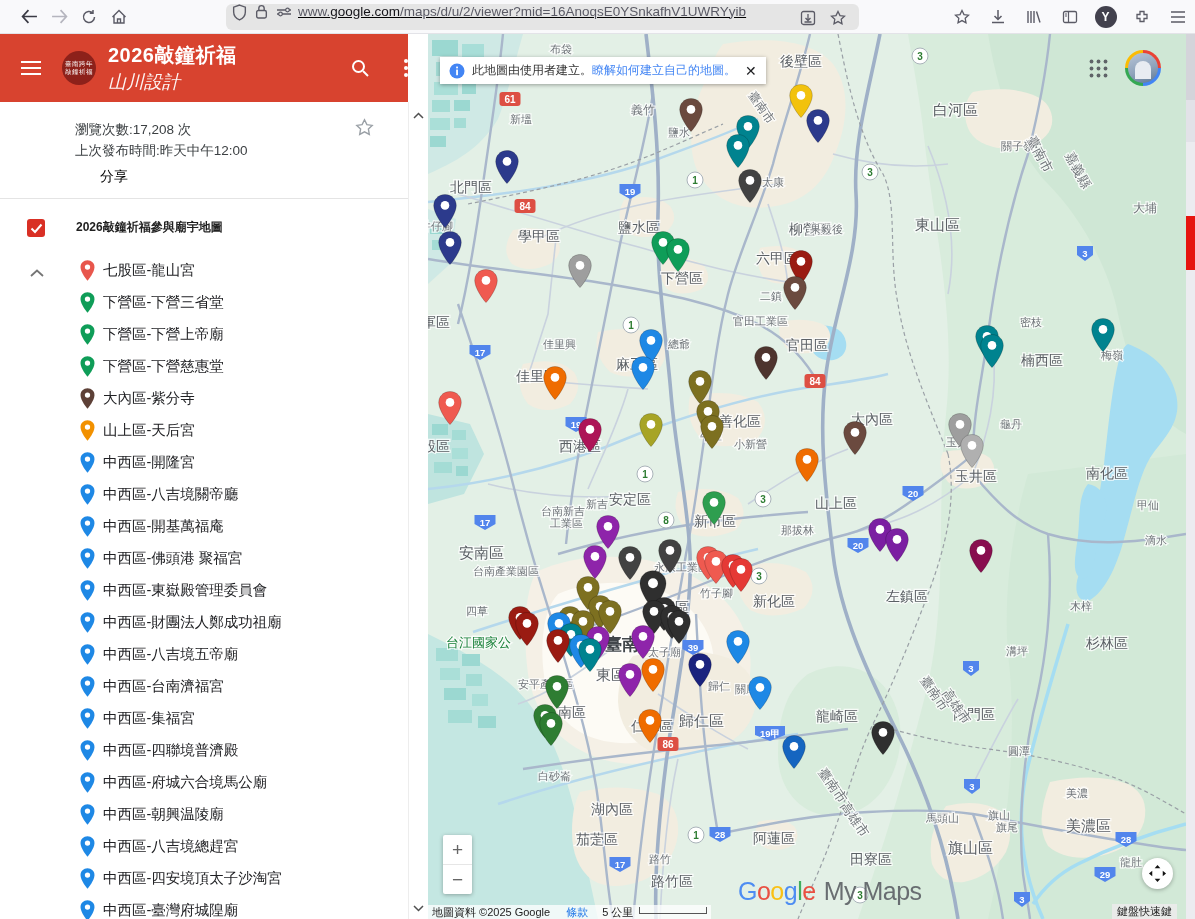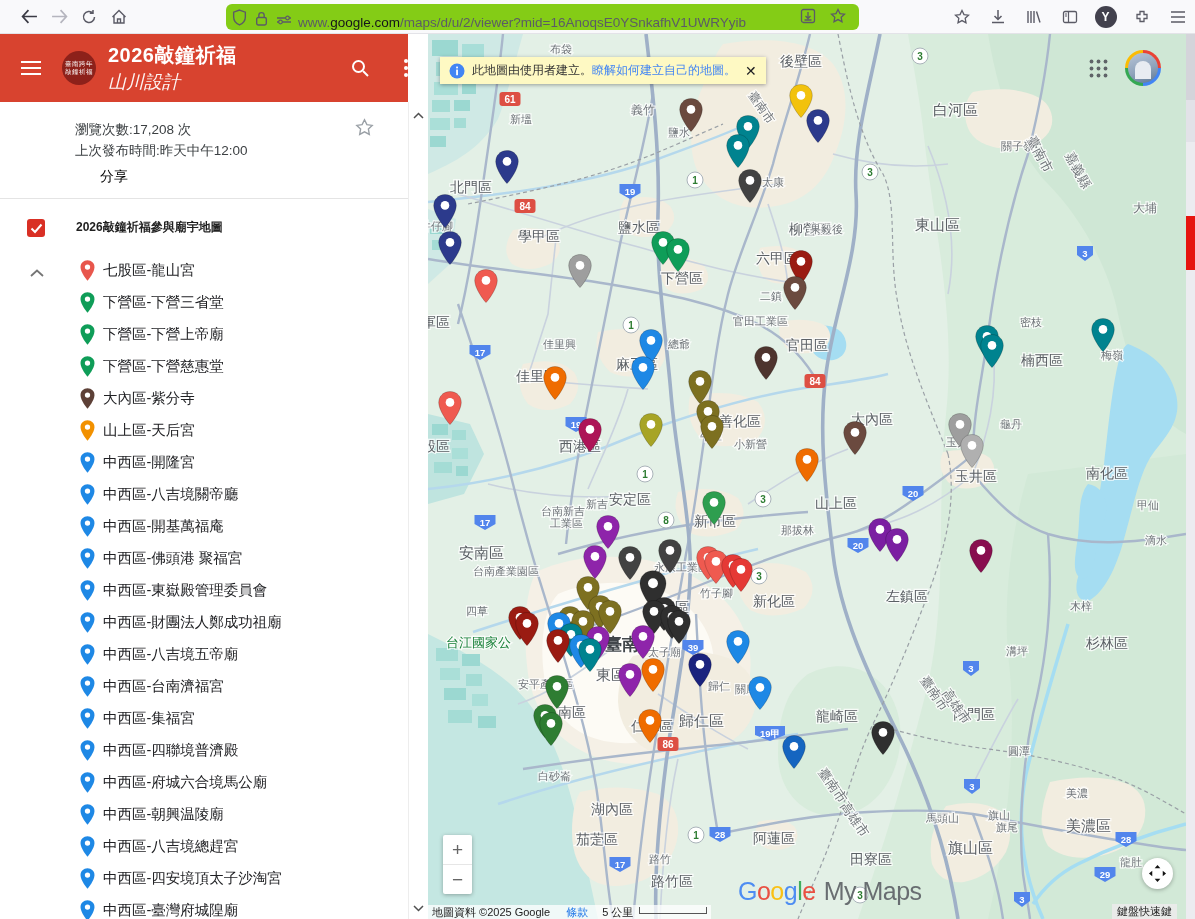--- a/index.html
+++ b/index.html
@@ -1,19 +1,19 @@
 <!DOCTYPE html>
 <html><head>
 <meta charset="utf-8">
 <style>
 * { margin:0; padding:0; box-sizing:border-box; }
 html,body { width:1195px; height:919px; overflow:hidden; font-family:"Liberation Sans","DejaVu Sans",sans-serif; background:#fff; }
 #browser { position:absolute; left:0; top:0; width:1195px; height:34px; background:#f9f9fb; border-bottom:1px solid #e3e3e8; display:flex; align-items:center; }
 .bicon { width:30px; height:28px; display:flex; align-items:center; justify-content:center; color:#5b5b66; flex:0 0 auto; }
-#urlbar { width:633px; height:26px; margin-left:92px; background:#84cc16; border-radius:6px; display:flex; align-items:flex-end; padding:0 6px; }
+#urlbar { width:633px; height:26px; margin-left:92px; background:#e5e5e5; border-radius:6px; display:flex; align-items:flex-start; padding:0 6px;text-decoration:underline; }
 #urltext { font-size:13.5px; color:#5b5b66; white-space:nowrap; overflow:hidden; flex:1; margin-left:6px; }
 #urltext .host { color:#15141a; }
 #right-icons { display:flex; margin-left:88px; gap:7px; }
 #right-icons .bicon { width:29px; }
 #main { position:absolute; top:34px; left:0; width:1195px; height:885px; }
 #sidebar { position:absolute; left:0; top:0; width:408px; height:885px; background:#fff; overflow:hidden; }
 #sb-header { position:absolute; left:0; top:0; width:428px; height:68px; background:#d8432f; display:flex; align-items:center; z-index:5;}
 #hamburger { width:62px; display:flex; justify-content:center; color:#fff; }
 #logo { width:34px; height:34px; border-radius:50%; background:#8d211a; color:#fff; font-size:6.5px; line-height:8px; display:flex; flex-direction:column; align-items:center; justify-content:center; text-align:center; letter-spacing:.5px;}
 #sb-titles { margin-left:12px; color:#fff; flex:1; }
@@ -33,21 +33,21 @@
 .item { height:32px; display:flex; align-items:center; }
 .item .pin { width:15px; height:21px; margin-left:80px; flex:0 0 auto; }
 .item .lbl { font-size:14.5px; color:#202124; margin-left:8px; white-space:nowrap; }
 #sb-scroll { position:absolute; left:408px; top:68px; width:20px; height:817px; background:#fff; border-left:1px solid #ededed; }
 #sb-scroll .arrow { position:absolute; left:4px; }
 #map { position:absolute; left:428px; top:0; width:758px; height:885px; overflow:hidden; background:#e0efe4; }
 #winstrip { position:absolute; left:1186px; top:0; width:9px; height:885px; background:#ececf0; }
 #winstrip .seg1 { position:absolute; top:0; left:0; width:9px; height:66px; background:#d4d4da; }
 #winstrip .seg2 { position:absolute; top:66px; left:0; width:9px; height:42px; background:#e2e2e8; }
 #winstrip .red { position:absolute; top:182px; left:0; width:9px; height:54px; background:#e6140e; }
-#banner { position:absolute; left:12px; top:23px; height:27px; background:#fef9c3; box-shadow:0 1px 4px rgba(0,0,0,.35); display:flex; align-items:center; padding:0 9px; font-size:12px; color:#333; }
+#banner { position:absolute; left:12px; top:23px; height:27px; background:#ffffff; box-shadow:0 1px 4px rgba(0,0,0,.35); display:flex; align-items:center; padding:0 9px; font-size:12px; color:#333; }
 #banner .link { color:#4285f4;text-align:center; }
 #banner .close { margin-left:9px; color:#202124; font-size:14px; font-weight:700;}
 #apps-grid { position:absolute; left:660px; top:24px; width:21px; height:21px; }
 #avatar { position:absolute; left:697px; top:16px; width:36px; height:36px; border-radius:50%; background:conic-gradient(#ea4335 0 90deg,#4285f4 90deg 180deg,#34a853 180deg 270deg,#fbbc04 270deg 360deg); display:flex; align-items:center; justify-content:center; }
 #avatar .photo { width:30px; height:30px; border-radius:50%; background:linear-gradient(160deg,#b8c6d8 0%,#8fa3bb 55%,#5c7693 100%); position:relative; overflow:hidden;}
 #avatar .photo::after{ content:""; position:absolute; left:7px; top:8px; width:16px; height:18px; border-radius:8px 8px 0 0; background:#e8ecf2; }
 #zoomctl { position:absolute; left:15px; top:801px; width:29px; height:59px; background:#fff; border-radius:2px; box-shadow:0 1px 4px rgba(0,0,0,.3); display:flex; flex-direction:column; }
 #zoomctl div { flex:1; display:flex; align-items:center; justify-content:center; font-size:19px; color:#666; }
 #zoomctl .zin { border-bottom:1px solid #e6e6e6; }
 #watermark { position:absolute; left:310px; top:843px; font-size:25px; letter-spacing:-.5px; display:flex; opacity:.92;}

